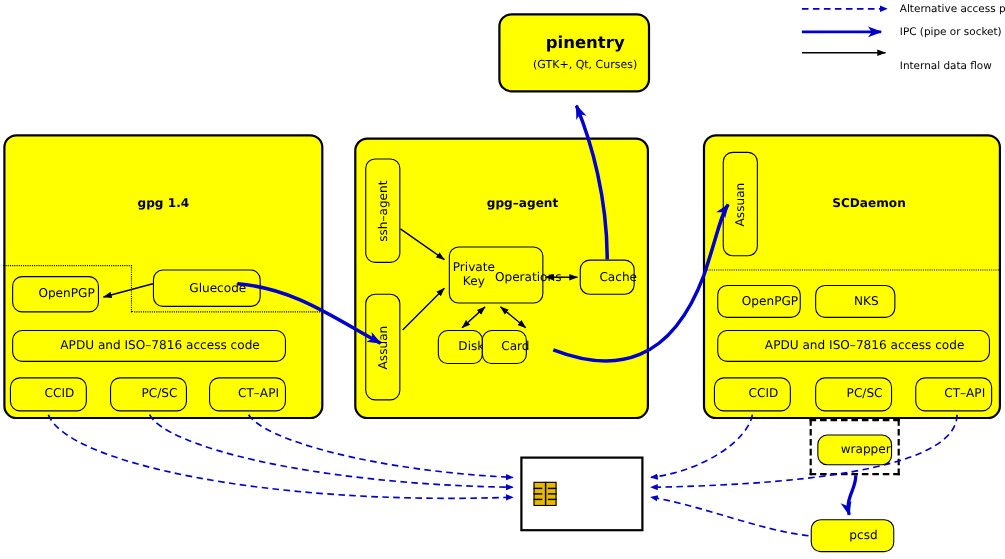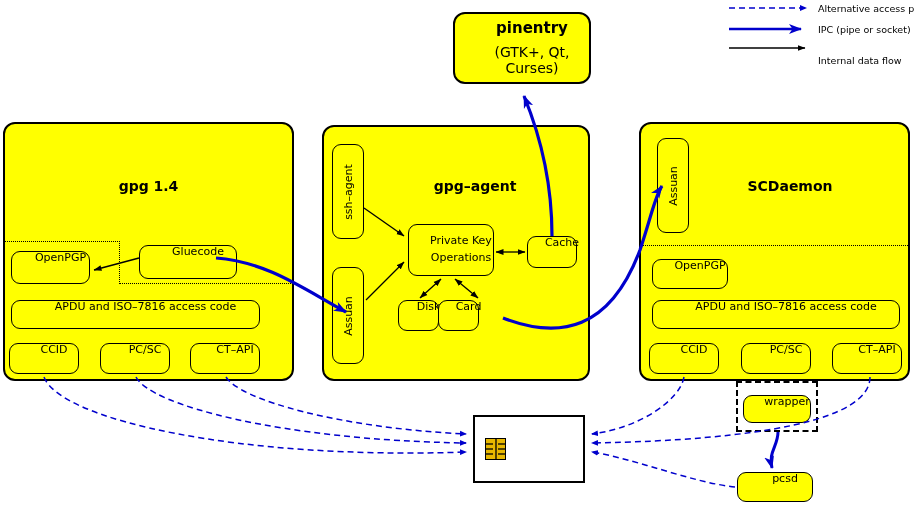--- a/index.html
+++ b/index.html
@@ -2,24 +2,24 @@
 <html><head>
 <meta charset="utf-8">
 <style>
   html,body{margin:0;padding:0;background:#ffffff;}
   #stage{position:relative;width:914px;height:508px;background:#fff;
          font-family:"DejaVu Sans","Liberation Sans",sans-serif;overflow:hidden;}
 
   
   .box{position:absolute;background:#ffff00;border:2px solid #000;box-sizing:border-box;}
   .rbox{position:absolute;background:#ffff00;border:1.6px solid #000;border-radius:9px;
-        box-sizing:border-box;display:flex;justify-content:center;
+        box-sizing:border-box;display:flex;align-items:center;justify-content:center;
         text-align:center;font-size:11px;color:#000;line-height:1.15;padding-left:20px;}
   .bigbox{border-radius:12px;border-width:2.4px;}
-  .title{position:absolute;font-weight:bold;font-size:14px;color:#000;text-align:center;}
+  .title{position:absolute;font-weight:bold;font-size:11px;color:#000;text-align:center;}
   .vlabel{position:absolute;background:#ffff00;border:1.6px solid #000;border-radius:9px;
           box-sizing:border-box;}
   .vlabel span{position:absolute;left:50%;top:50%;transform:translate(-50%,-50%) rotate(-90deg);
           white-space:nowrap;font-size:11px;color:#000;}
   .legtext{position:absolute;font-size:9.5px;color:#000;white-space:nowrap;}
   .dotregion{position:absolute;box-sizing:border-box;}
   svg.layer{position:absolute;left:0;top:0;width:914px;height:508px;pointer-events:none;}
   .card{position:absolute;background:#ffffff;border:2px solid #000;box-sizing:border-box;}
   .chip{position:absolute;background:#e8b800;border:1px solid #000;box-sizing:border-box;}
   .dashbox{position:absolute;border:2px dashed #000;box-sizing:border-box;background:transparent;}
@@ -52,21 +52,21 @@
 
     <line x1="729" y1="48" x2="805" y2="48" stroke="#000000" stroke-width="1.4" marker-end="url(#mk-black-sm)"></line>
   </svg>
 
   <div class="legtext" style="left:818px;top:3px;">Alternative access paths</div>
   <div class="legtext" style="left:818px;top:24px;">IPC (pipe or socket)</div>
   <div class="legtext" style="left:818px;top:43px;margin-top:12px;">Internal data flow</div>
 
   <div class="rbox bigbox" style="left:453px;top:12px;width:138px;height:72px;flex-direction:column;">
     <span class="twoline" style="font-weight:bold;font-size:15px;margin-bottom:6px;">pinentry</span>
-    <span class="twoline" style="font-size:14px;">(GTK+, Qt, Curses)</span>
+    <span class="twoline" style="font-size:10px;">(GTK+, Qt, Curses)</span>
   </div>
 
   <div class="box bigbox" style="left:3px;top:122px;width:291px;height:259px;"></div>
   <div class="title" style="left:3px;top:178px;width:291px;">gpg 1.4</div>
 
   <div class="dotregion" style="left:3px;top:241px;width:117px;height:0;border-top:1.6px dotted #000;"></div>
   <div class="dotregion" style="left:119px;top:241px;width:0;height:43px;border-left:1.6px dotted #000;"></div>
   <div class="dotregion" style="left:119px;top:283px;width:172px;height:0;border-top:1.6px dotted #000;"></div>
 
   <div class="rbox" style="left:11px;top:251px;width:79px;height:33px;">OpenPGP</div>
@@ -79,37 +79,38 @@
   <div class="box bigbox" style="left:322px;top:125px;width:268px;height:256px;"></div>
   <div class="title" style="left:360px;top:178px;width:230px;">gpg–agent</div>
 
   <div class="vlabel" style="left:332px;top:144px;width:32px;height:95px;">
     <span>ssh–agent</span>
   </div>
   <div class="vlabel" style="left:332px;top:267px;width:32px;height:97px;">
     <span>Assuan</span>
   </div>
 
-  <div class="rbox" style="left:408px;top:224px;width:86px;height:52px;flex-direction:column;">
+  <div class="rbox" style="left:408px;top:224px;width:86px;height:52px;">
     <span>Private Key</span>
     <span style="margin-top:4px;">Operations</span>
   </div>
   <div class="rbox" style="left:527px;top:236px;width:50px;height:32px;">Cache</div>
   <div class="rbox" style="left:398px;top:300px;width:41px;height:31px;">Disk</div>
   <div class="rbox" style="left:438px;top:300px;width:41px;height:31px;">Card</div>
 
   <div class="box bigbox" style="left:639px;top:122px;width:271px;height:259px;"></div>
   <div class="title" style="left:690px;top:178px;width:200px;">SCDaemon</div>
 
   <div class="vlabel" style="left:657px;top:138px;width:32px;height:95px;">
     <span>Assuan</span>
   </div>
   <div class="dotregion" style="left:641px;top:245px;width:267px;height:0;border-top:1.6px dotted #000;"></div>
 
   <div class="rbox" style="left:652px;top:259px;width:76px;height:30px;">OpenPGP</div>
+  <div class="rbox" style="left:741px;top:259px;width:73px;height:30px;">NKS</div>
   <div class="rbox" style="left:652px;top:300px;width:248px;height:29px;">APDU and ISO–7816 access code</div>
   <div class="rbox" style="left:649px;top:343px;width:70px;height:31px;">CCID</div>
   <div class="rbox" style="left:741px;top:343px;width:70px;height:31px;">PC/SC</div>
   <div class="rbox" style="left:832px;top:343px;width:70px;height:31px;">CT–API</div>
 
   <div class="dashbox" style="left:736px;top:381px;width:82px;height:51px;"></div>
   <div class="rbox" style="left:743px;top:395px;width:68px;height:28px;">wrapper</div>
   <div class="rbox" style="left:737px;top:472px;width:76px;height:30px;">pcsd</div>
 
   <div class="card" style="left:473px;top:415px;width:112px;height:68px;"></div>

